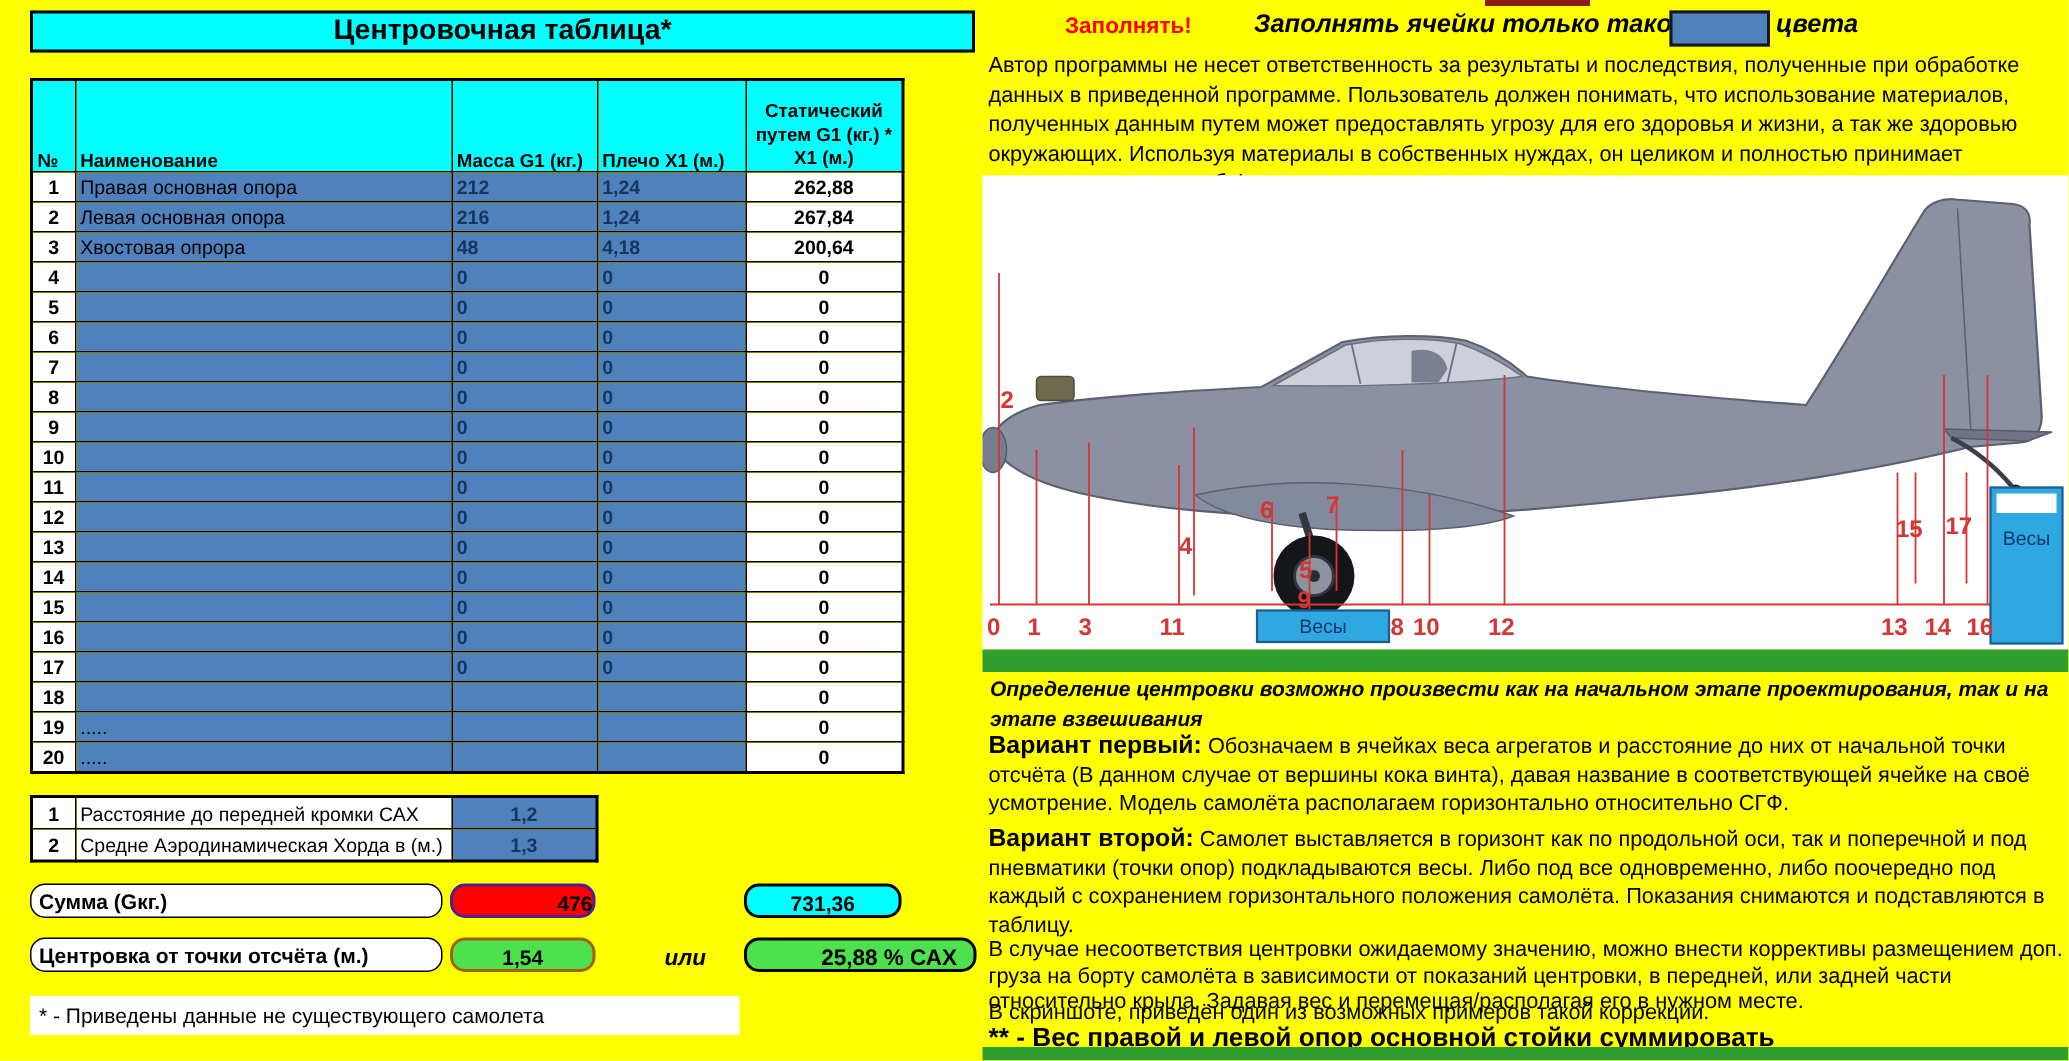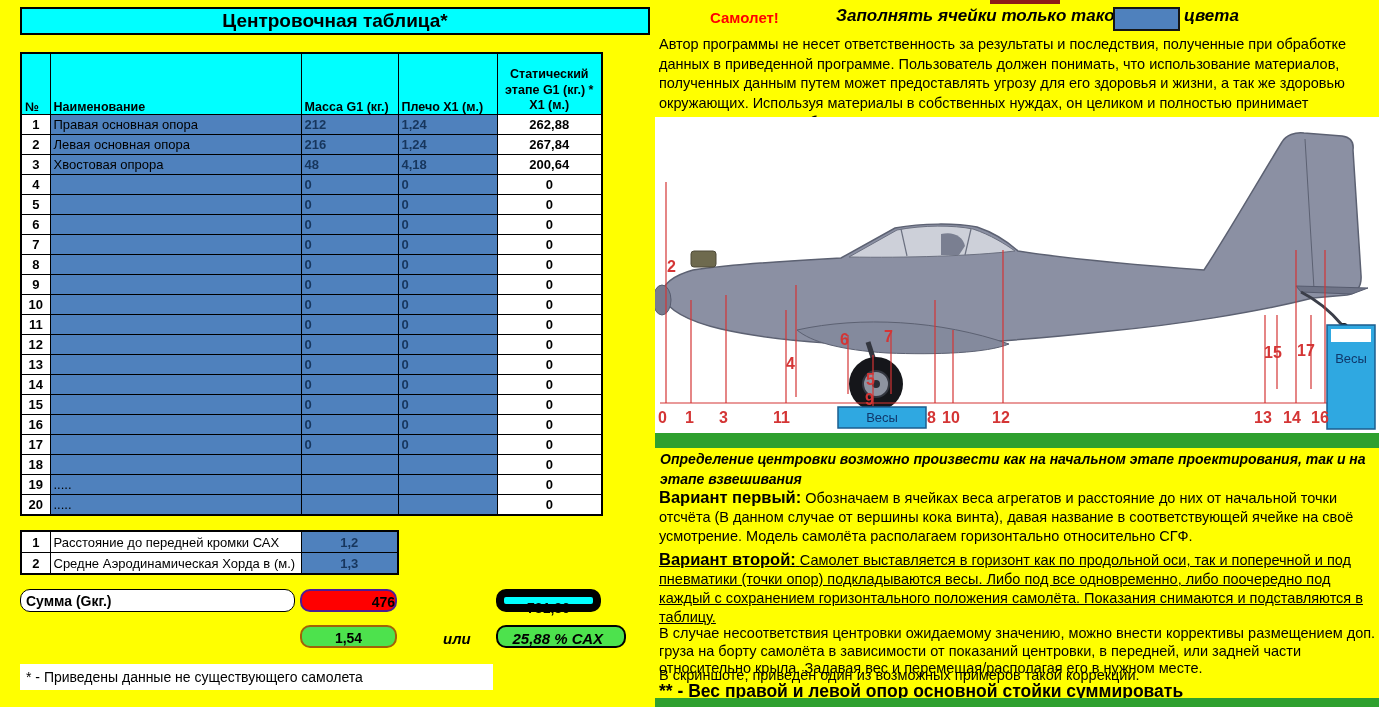--- a/index.html
+++ b/index.html
@@ -23,26 +23,26 @@
   td.col-val{background:var(--blue_cell);font-weight:bold;color:var(--dark_value);}
   td.col-moment{background:#fff;text-align:center;font-weight:bold;}
   .aux-table{position:absolute;left:20px;top:530px;width:377px;}
   .aux-table td{height:20px;font-size:13px;}
   td.aux-num{background:#fff;text-align:center;font-weight:bold;}
   td.aux-name{background:#fff;text-align:left;}
   td.aux-val{background:var(--blue_cell);text-align:center;font-weight:bold;color:var(--dark_value);}
   .cellbox{position:absolute;height:23px;line-height:23px;font-size:14px;font-weight:bold;box-sizing:border-box;border-radius:10px;}
   .sum-label{left:20px;top:589px;width:275px;background:#fff;border:1.5px solid #000;padding-left:5px;}
   .sum-mass{left:300px;top:589px;width:97px;background:var(--red_fill);border:2px solid #4c1d95;text-align:right;}
-  .sum-moment{left:496px;top:589px;width:105px;background:var(--cyan);border:8px solid #000000;text-align:center;}
+  .sum-moment{left:496px;top:589px;width:105px;background:var(--cyan);border:2px solid #000000;text-align:center;}
   .cg-label{left:20px;top:625px;width:275px;background:#fff;border:1.5px solid #000;padding-left:5px;}
   .cg-value{left:300px;top:625px;width:97px;background:var(--green_fill);border:2px solid #a16207;text-align:center;}
   .cg-or{left:443px;top:627px;width:60px;background:transparent;font-style:italic;font-size:15px;}
-  .cg-percent{left:496px;top:625px;width:130px;background:var(--green_fill);border:2px solid #000;
-              text-align:right;padding-right:21px;font-size:15px;font-style:italic;}
+  .cg-percent{left:496px;top:625px;width:155px;background:var(--green_fill);border:2px solid #000;
+              text-align:right;padding-right:11px;font-size:15px;}
   .note1{position:absolute;left:20px;top:664px;width:473px;height:26px;background:#fff;
          font-size:14px;line-height:26px;padding-left:6px;box-sizing:border-box;}
   
   .right-panel{position:absolute;left:655px;top:0;width:724px;height:707px;}
   .maroon-strip{position:absolute;left:335px;top:0;width:70px;height:4px;background:var(--maroon);}
   .warning{position:absolute;left:55px;top:9px;color:#FF0000;font-weight:bold;font-size:15px;}
   .legend-text{position:absolute;left:181px;top:6px;font-weight:bold;font-style:italic;font-size:17px;}
   .legend-cell{position:absolute;left:458px;top:7px;width:63px;height:20px;background:var(--blue_cell);
                border:2px solid #161616;}
   .legend-suffix{position:absolute;left:529px;top:6px;font-weight:bold;font-style:italic;font-size:17px;}
@@ -53,21 +53,21 @@
   .dim-label{fill:var(--red_line);font-weight:bold;font-size:16px;font-family:"Liberation Sans",sans-serif;}
   .scale-label{fill:#10386B;font-size:13px;font-family:"Liberation Sans",sans-serif;}
   .green-bar{position:absolute;left:0;width:724px;background:var(--green_bar);}
   .green-bar.top{top:433px;height:15px;}
   .green-bar.bottom{top:698px;height:9px;}
   .caption{position:absolute;left:5px;top:450px;width:720px;font-style:italic;font-weight:600;
            font-size:14px;line-height:19.5px;}
   .para{position:absolute;left:4px;width:720px;font-size:14.5px;line-height:19px;}
   .para b{font-size:16.5px;}
   .v1{top:488px;}
-  .v2{top:550px;text-decoration:underline;}
+  .v2{top:550px;}
   .corr{top:613px;line-height:17.5px;margin-top:12px;}
   .snote{top:666px;}
   .footnote2{position:absolute;left:4px;top:681px;width:720px;font-weight:bold;font-size:17.5px;}
 </style>
 </head>
 <body>
 
 <div class="page">
 
   <div class="left-panel">
@@ -80,21 +80,21 @@
           <col style="width:97px">
           <col style="width:99px">
           <col style="width:105px">
         </colgroup>
       <thead>
         <tr>
           <th class="h-num">№</th>
           <th class="h-name">Наименование</th>
           <th class="h-mass">Масса G1 (кг.)</th>
           <th class="h-arm">Плечо X1 (м.)</th>
-          <th class="h-moment">Статический этапе G1 (кг.) * X1 (м.)</th>
+          <th class="h-moment">Статический путем G1 (кг.) * X1 (м.)</th>
         </tr>
       </thead>
       <tbody>
           <tr>
             <td class="col-num">1</td>
             <td class="col-name">Правая основная опора</td>
             <td class="col-val">212</td>
             <td class="col-val">1,24</td>
             <td class="col-moment">262,88</td>
           </tr>
@@ -251,30 +251,31 @@
             <td class="aux-name">Средне Аэродинамическая Хорда в (м.)</td>
             <td class="aux-val">1,3</td>
           </tr>
         </tbody>
     </table>
 
     <div class="cellbox sum-label">Сумма (Gкг.)</div>
     <div class="cellbox sum-mass">476</div>
     <div class="cellbox sum-moment">731,36</div>
 
+    <div class="cellbox cg-label">Центровка от точки отсчёта (м.)</div>
     <div class="cellbox cg-value">1,54</div>
     <div class="cellbox cg-or">или</div>
     <div class="cellbox cg-percent">25,88  % САХ</div>
 
     <div class="note1">* - Приведены данные не существующего самолета</div>
   </div>
 
   <div class="right-panel">
     <div class="maroon-strip"></div>
-    <span class="warning">Самолет!</span>
+    <span class="warning">Заполнять!</span>
     <span class="legend-text">Заполнять ячейки только такого -</span>
     <span class="legend-cell"></span>
     <span class="legend-suffix">цвета</span>
 
     <div class="disclaimer">Автор программы не несет ответственность за результаты и последствия, полученные при обработке данных в приведенной программе. Пользователь должен понимать, что использование материалов, полученных данным путем может предоставлять угрозу для его здоровья и жизни, а так же здоровью окружающих. Используя материалы в собственных нуждах, он целиком и полностью принимает ответственность на себя!</div>
 
     <div class="diagram">
       <svg width="724" height="316" viewBox="0 0 724 316" xmlns="http://www.w3.org/2000/svg">
         <rect x="0" y="0" width="724" height="316" fill="#ffffff"></rect>
 

